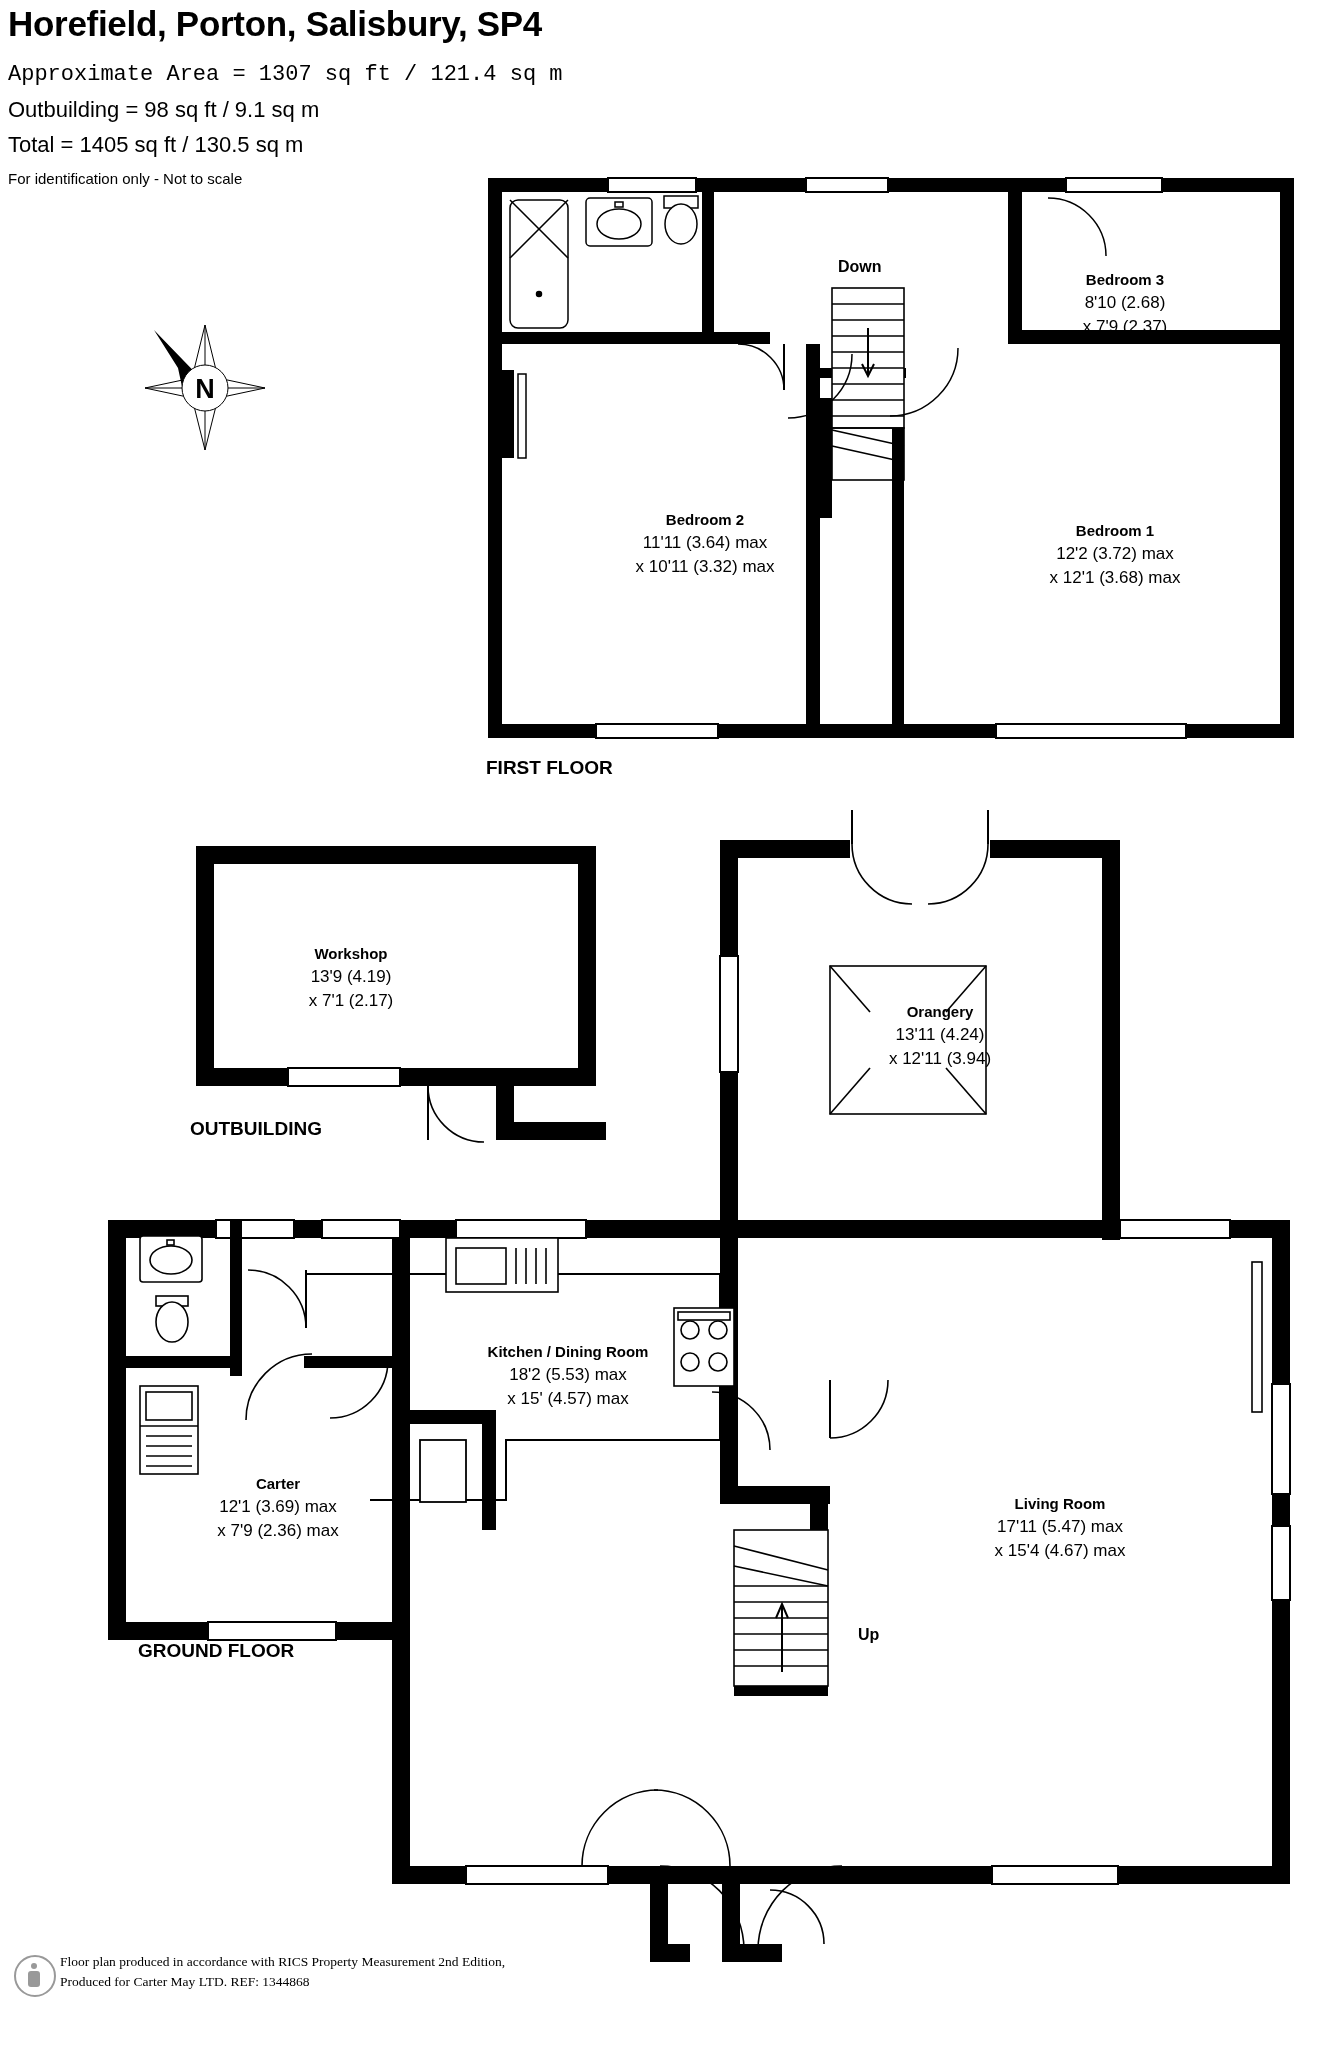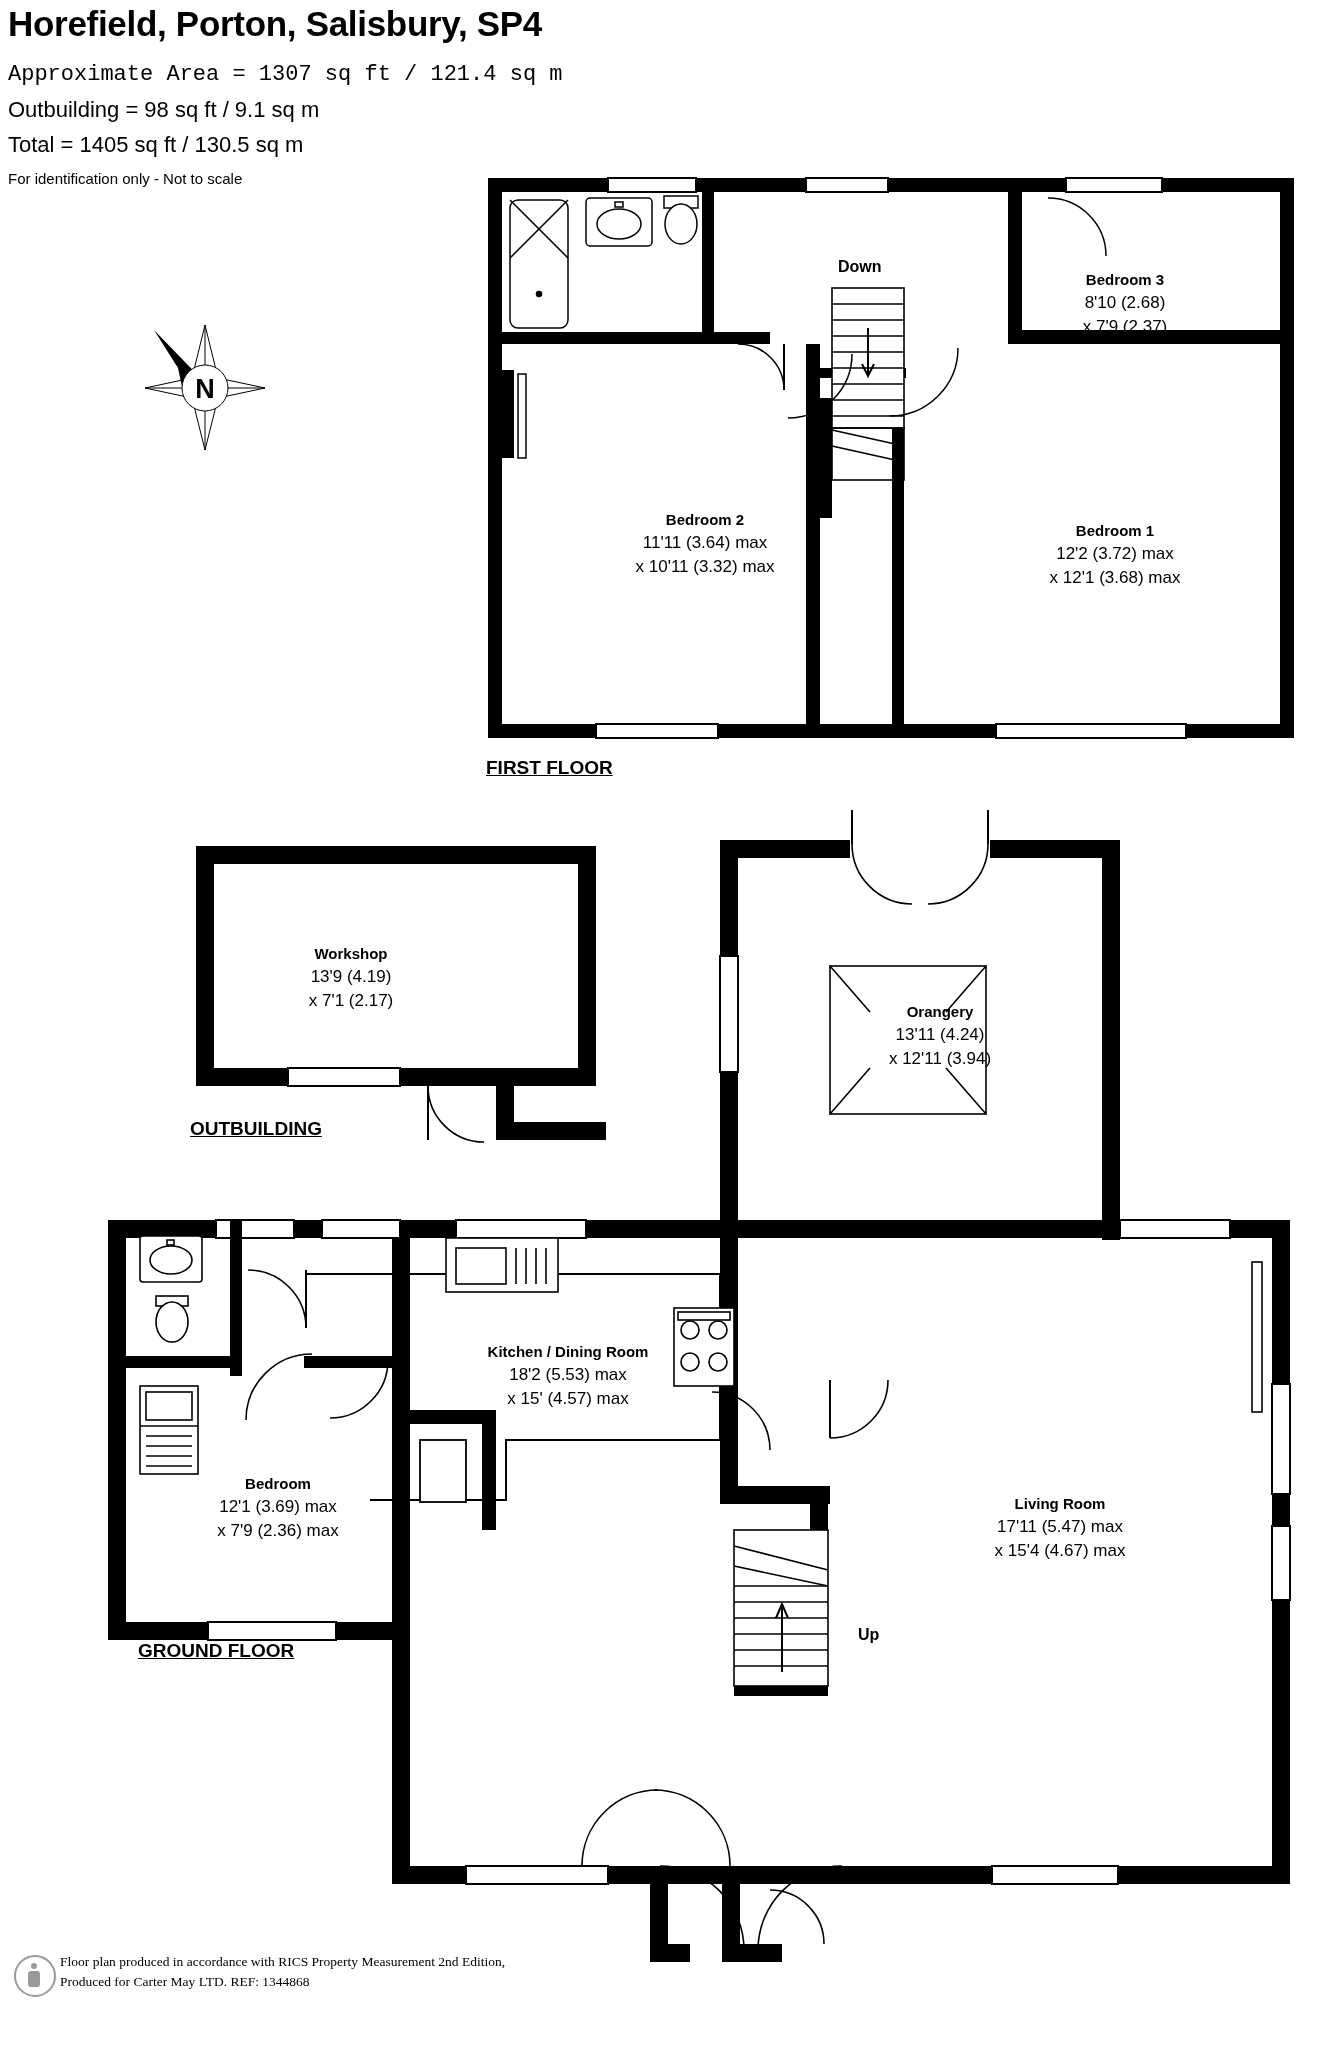--- a/index.html
+++ b/index.html
@@ -19,21 +19,21 @@
   }
   .areaLine{font-size:22px;left:8px;}
   #area1{top:62px;font-family:Liberation Mono, monospace;}
   #area2{top:97px;}
   #area3{top:132px;}
   #ident{left:8px;top:170px;font-size:15px;}
   
   #compass{left:140px;top:320px;width:130px;height:135px;}
   .lbl{font-size:17px;text-align:center;line-height:1.38;}
   .lbl b{font-size:15px;}
-  .floorname{font-size:19px;font-weight:bold;text-decoration:underline;}
+  .floorname{font-size:19px;font-weight:bold;}
   svg{display:block;overflow:visible;}
   
   #footer{left:60px;top:1952px;font-size:13.5px;line-height:1.45;font-family:Liberation Serif, serif;}
   #footerlogo{left:14px;top:1955px;width:38px;height:38px;border:2px solid #999;border-radius:50%;}
   #footerlogo .fig{position:absolute;left:15px;top:6px;width:6px;height:6px;background:#999;border-radius:50%;}
   #footerlogo .fig2{position:absolute;left:12px;top:14px;width:12px;height:16px;background:#999;border-radius:3px;}
 </style>
 </head>
 <body>
 
@@ -356,21 +356,21 @@
   <b>Orangery</b><br>
   <span>13'11 (4.24)</span><br>
   <span>x 12'11 (3.94)</span>
 </div>
 <div class="abs lbl" style="left:378px;top:1340px;width:380px;">
   <b>Kitchen / Dining Room</b><br>
   <span>18'2 (5.53) max</span><br>
   <span>x 15' (4.57) max</span>
 </div>
 <div class="abs lbl" style="left:170px;top:1472px;width:216px;">
-  <b>Bedroom</b><br>
+  <b>Carter</b><br>
   <span>12'1 (3.69) max</span><br>
   <span>x 7'9 (2.36) max</span>
 </div>
 <div class="abs lbl" style="left:900px;top:1492px;width:320px;">
   <b>Living Room</b><br>
   <span>17'11 (5.47) max</span><br>
   <span>x 15'4 (4.67) max</span>
 </div>
 <div class="abs" style="left:858px;top:1626px;font-size:16px;font-weight:bold;">Up</div>
 <div class="abs floorname" style="left:138px;top:1640px;">GROUND FLOOR</div>

